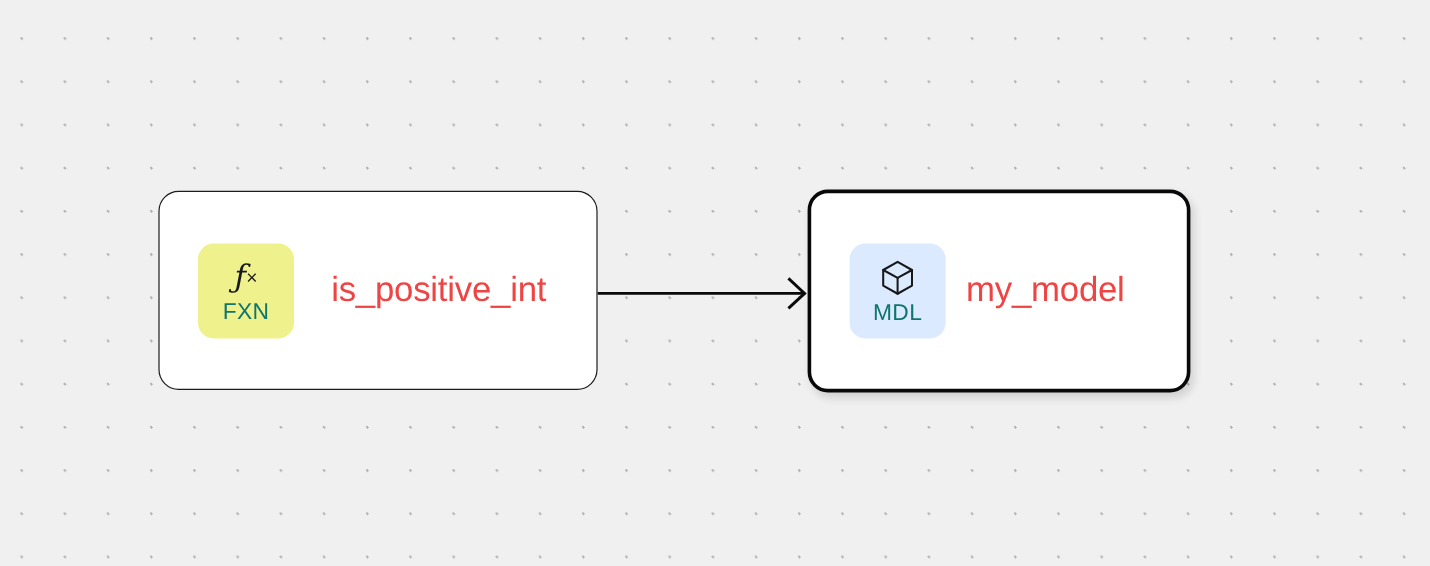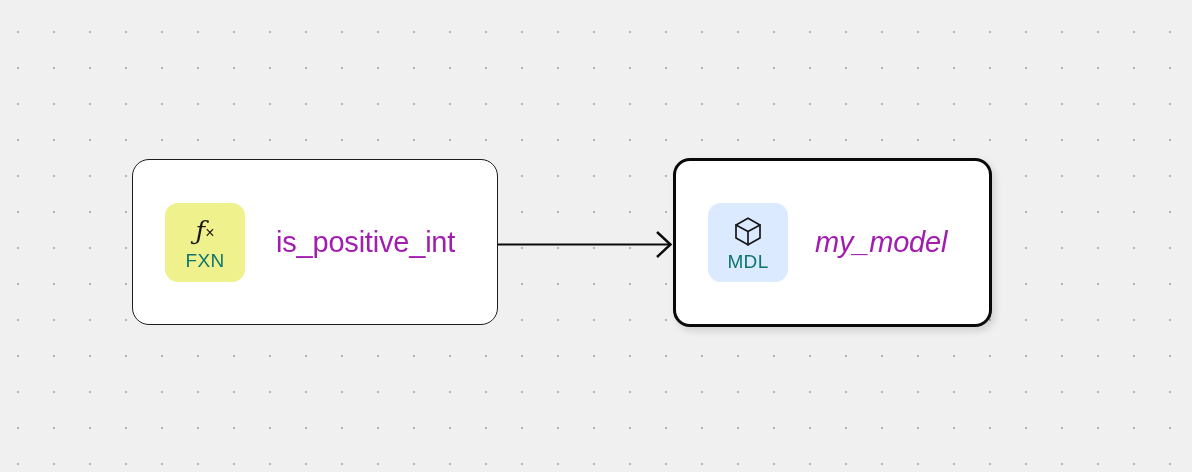--- a/index.html
+++ b/index.html
@@ -114,32 +114,31 @@
     font-size: 19px;
     color: #0f766e;
     letter-spacing: 0.3px;
     margin-top: 3px;
     line-height: 1;
   }
 
   
   .node-title {
     font-size: 29px;
-    color: #a21caf;
+    color: #ef4444;
     white-space: nowrap;
     letter-spacing: -0.2px;
   }
 
   .fxn-node .node-title {
     margin-left: 31px;
   }
 
   .mdl-node .node-title {
-    margin-left: 27px;
-    font-style: italic;
+    margin-left: 17px;
   }
 </style>
 </head>
 <body>
 
 <div id="canvas">
 
   <svg id="edge-layer" viewBox="0 0 1192 472" width="1192" height="472" xmlns="http://www.w3.org/2000/svg">
     <g>
       <line x1="498" y1="244.5" x2="671" y2="244.5" stroke="#0a0a0a" stroke-width="2.2"></line>

